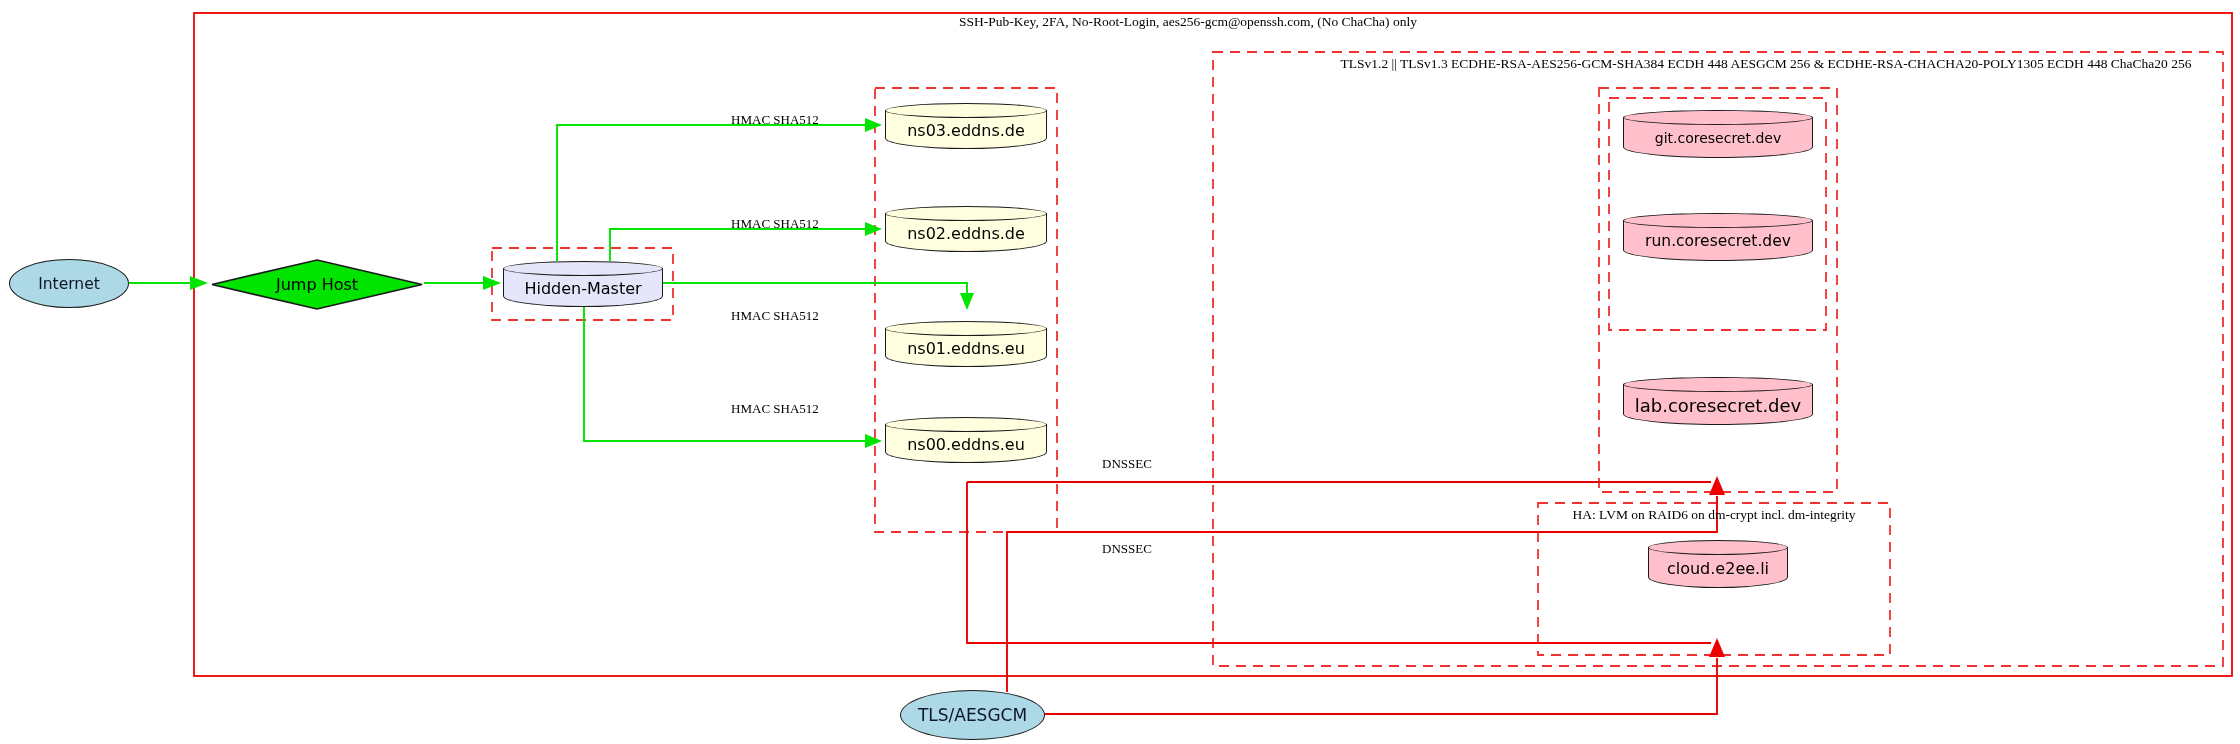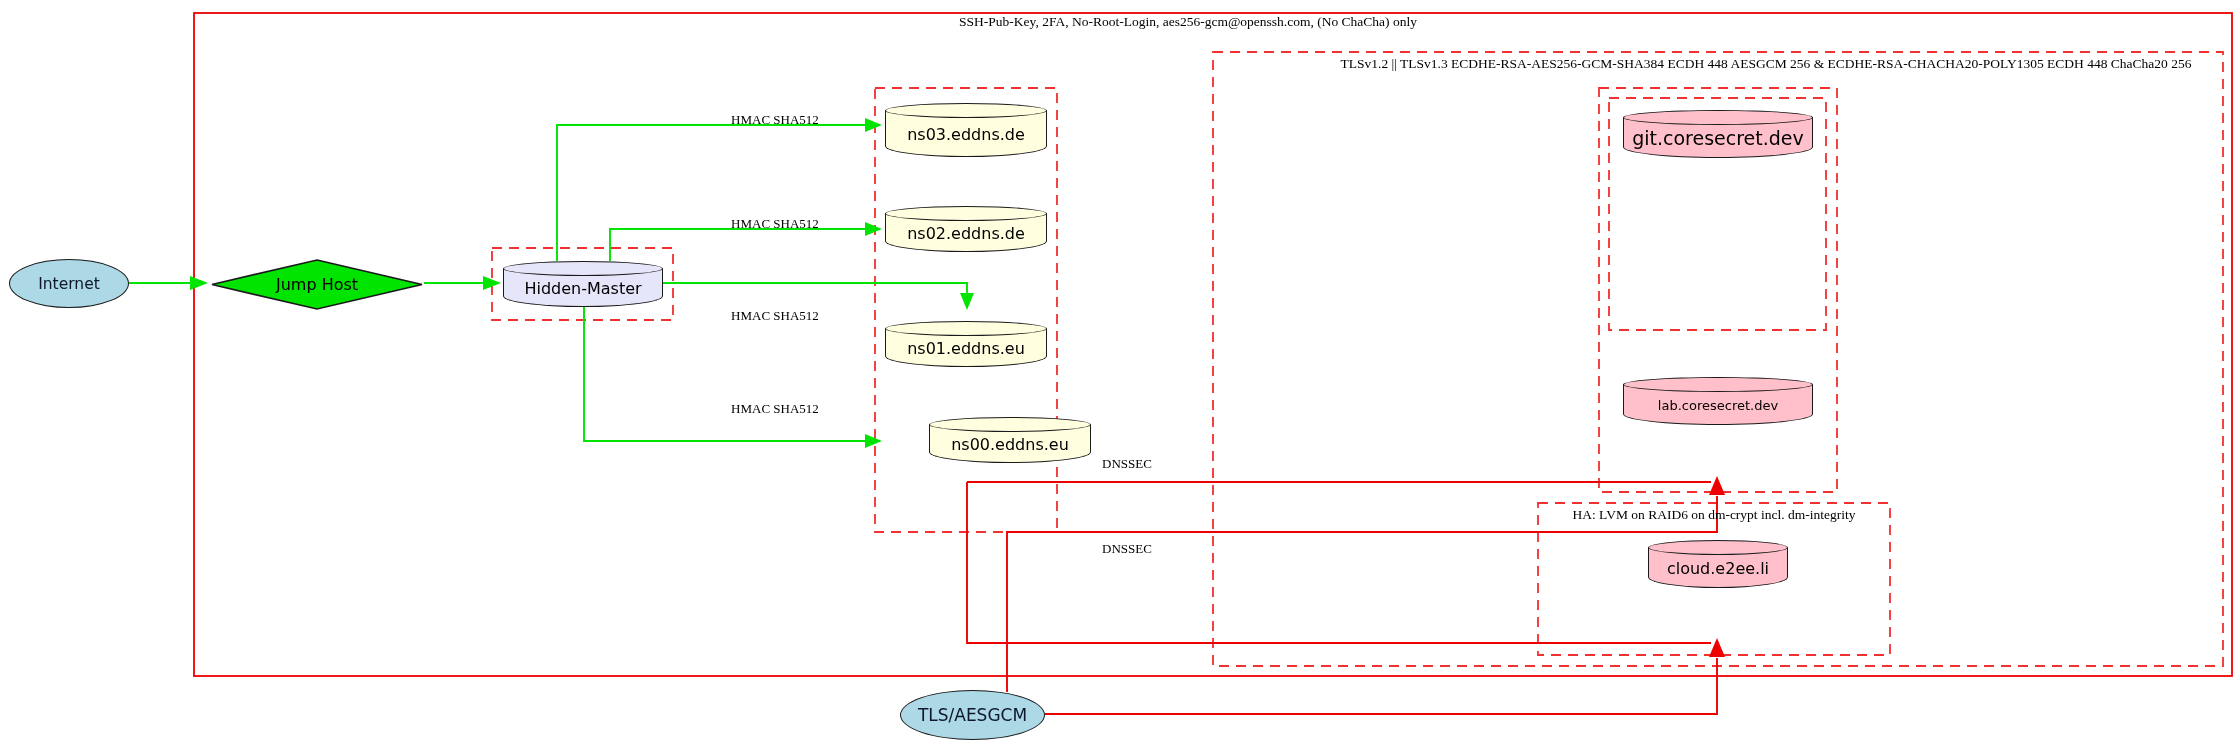--- a/index.html
+++ b/index.html
@@ -92,55 +92,60 @@
     </svg>
     <span class="lbl">Jump Host</span>
   </div>
 
   <div class="node cyl" style="left:503px;top:261px;width:160px;height:46px;">
     <div class="body" style="background: rgb(230, 230, 250);"></div>
     <div class="cap" style="background: rgb(230, 230, 250);"></div>
     <div class="lbl">Hidden-Master</div>
   </div>
 
-  <div class="node cyl" style="left:885px;top:103px;width:162px;height:54px;">
+  <div class="node cyl" style="left:885px;top:103px;width:162px;height:46px;">
     <div class="body" style="background: rgb(255, 255, 224);"></div>
     <div class="cap" style="background: rgb(255, 255, 224);"></div>
     <div class="lbl">ns03.eddns.de</div>
   </div>
 
   <div class="node cyl" style="left:885px;top:206px;width:162px;height:46px;">
     <div class="body" style="background: rgb(255, 255, 224);"></div>
     <div class="cap" style="background: rgb(255, 255, 224);"></div>
     <div class="lbl">ns02.eddns.de</div>
   </div>
 
   <div class="node cyl" style="left:885px;top:321px;width:162px;height:46px;">
     <div class="body" style="background: rgb(255, 255, 224);"></div>
     <div class="cap" style="background: rgb(255, 255, 224);"></div>
     <div class="lbl">ns01.eddns.eu</div>
   </div>
 
-  <div class="node cyl" style="left:929px;top:417px;width:162px;height:46px;">
+  <div class="node cyl" style="left:885px;top:417px;width:162px;height:46px;">
     <div class="body" style="background: rgb(255, 255, 224);"></div>
     <div class="cap" style="background: rgb(255, 255, 224);"></div>
     <div class="lbl">ns00.eddns.eu</div>
   </div>
 
   <div class="node cyl" style="left:1623px;top:110px;width:190px;height:48px;">
     <div class="body" style="background: rgb(255, 192, 203);"></div>
     <div class="cap" style="background: rgb(255, 192, 203);"></div>
-    <div class="lbl" style="font-size:19px;">git.coresecret.dev</div>
+    <div class="lbl" style="font-size:14px;">git.coresecret.dev</div>
   </div>
 
+  <div class="node cyl" style="left:1623px;top:213px;width:190px;height:48px;">
+    <div class="body" style="background: rgb(255, 192, 203);"></div>
+    <div class="cap" style="background: rgb(255, 192, 203);"></div>
+    <div class="lbl" style="font-size:15.5px;">run.coresecret.dev</div>
+  </div>
 
   <div class="node cyl" style="left:1623px;top:377px;width:190px;height:48px;">
     <div class="body" style="background: rgb(255, 192, 203);"></div>
     <div class="cap" style="background: rgb(255, 192, 203);"></div>
-    <div class="lbl" style="font-size:13px;">lab.coresecret.dev</div>
+    <div class="lbl" style="font-size:18px;">lab.coresecret.dev</div>
   </div>
 
   <div class="node cyl" style="left:1648px;top:540px;width:140px;height:48px;">
     <div class="body" style="background: rgb(255, 192, 203);"></div>
     <div class="cap" style="background: rgb(255, 192, 203);"></div>
     <div class="lbl">cloud.e2ee.li</div>
   </div>
 
   <div class="node ellipse" style="left: 900px; top: 690px; width: 145px; height: 50px; font-size: 17px; background: rgb(173, 216, 230);">
     <span>TLS/AESGCM</span>

